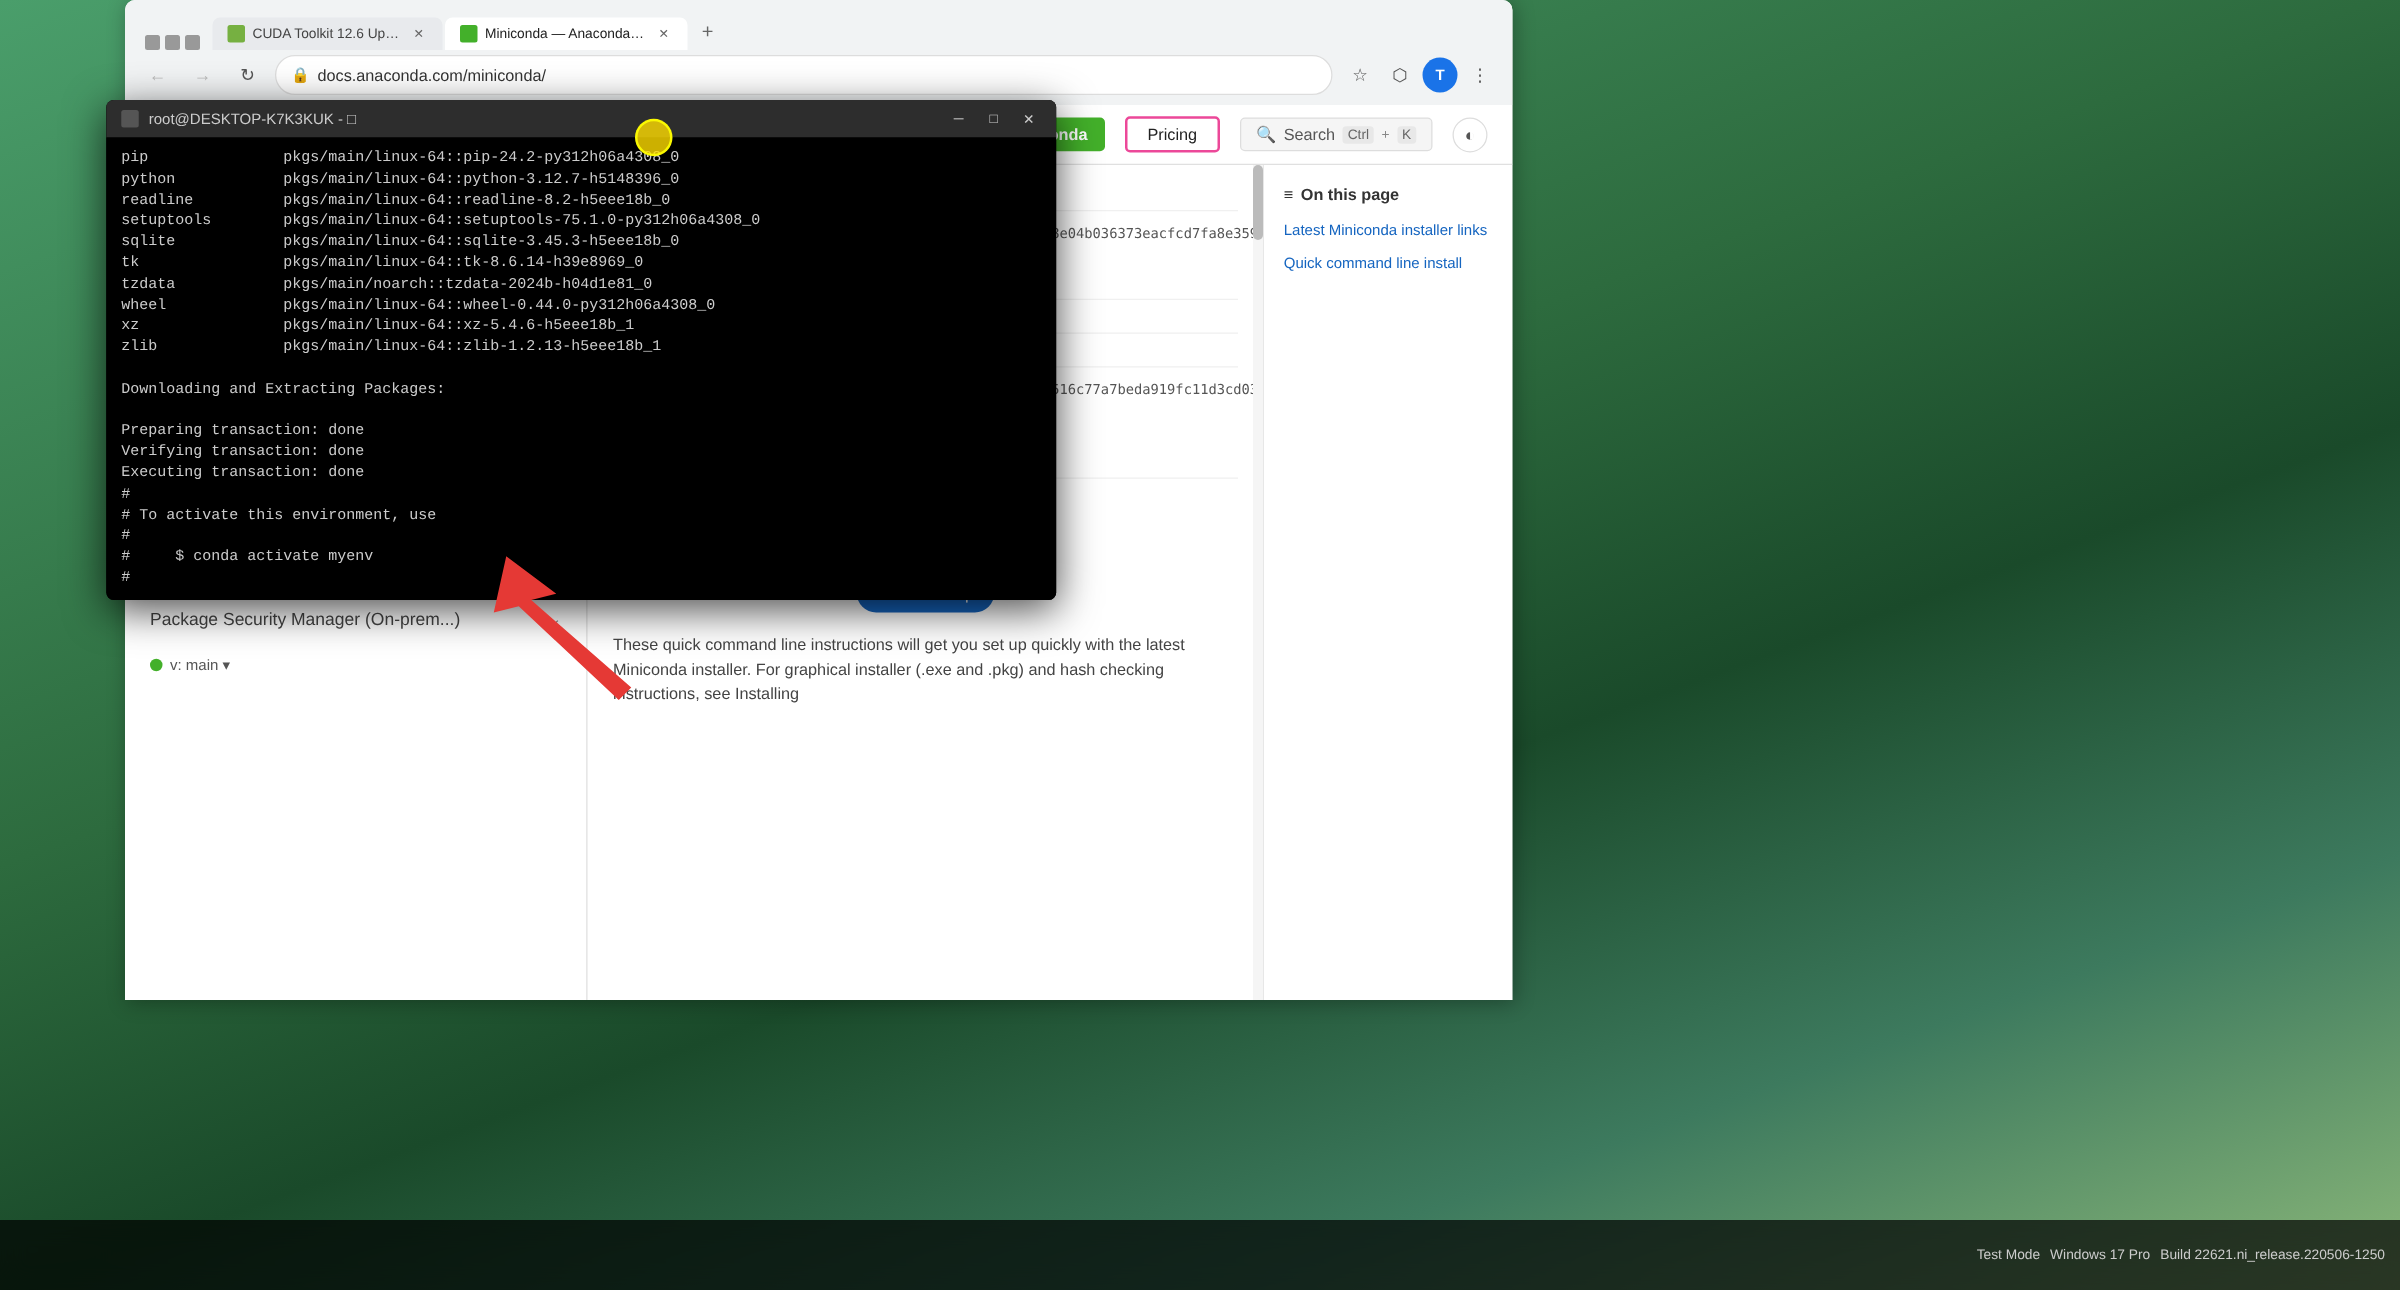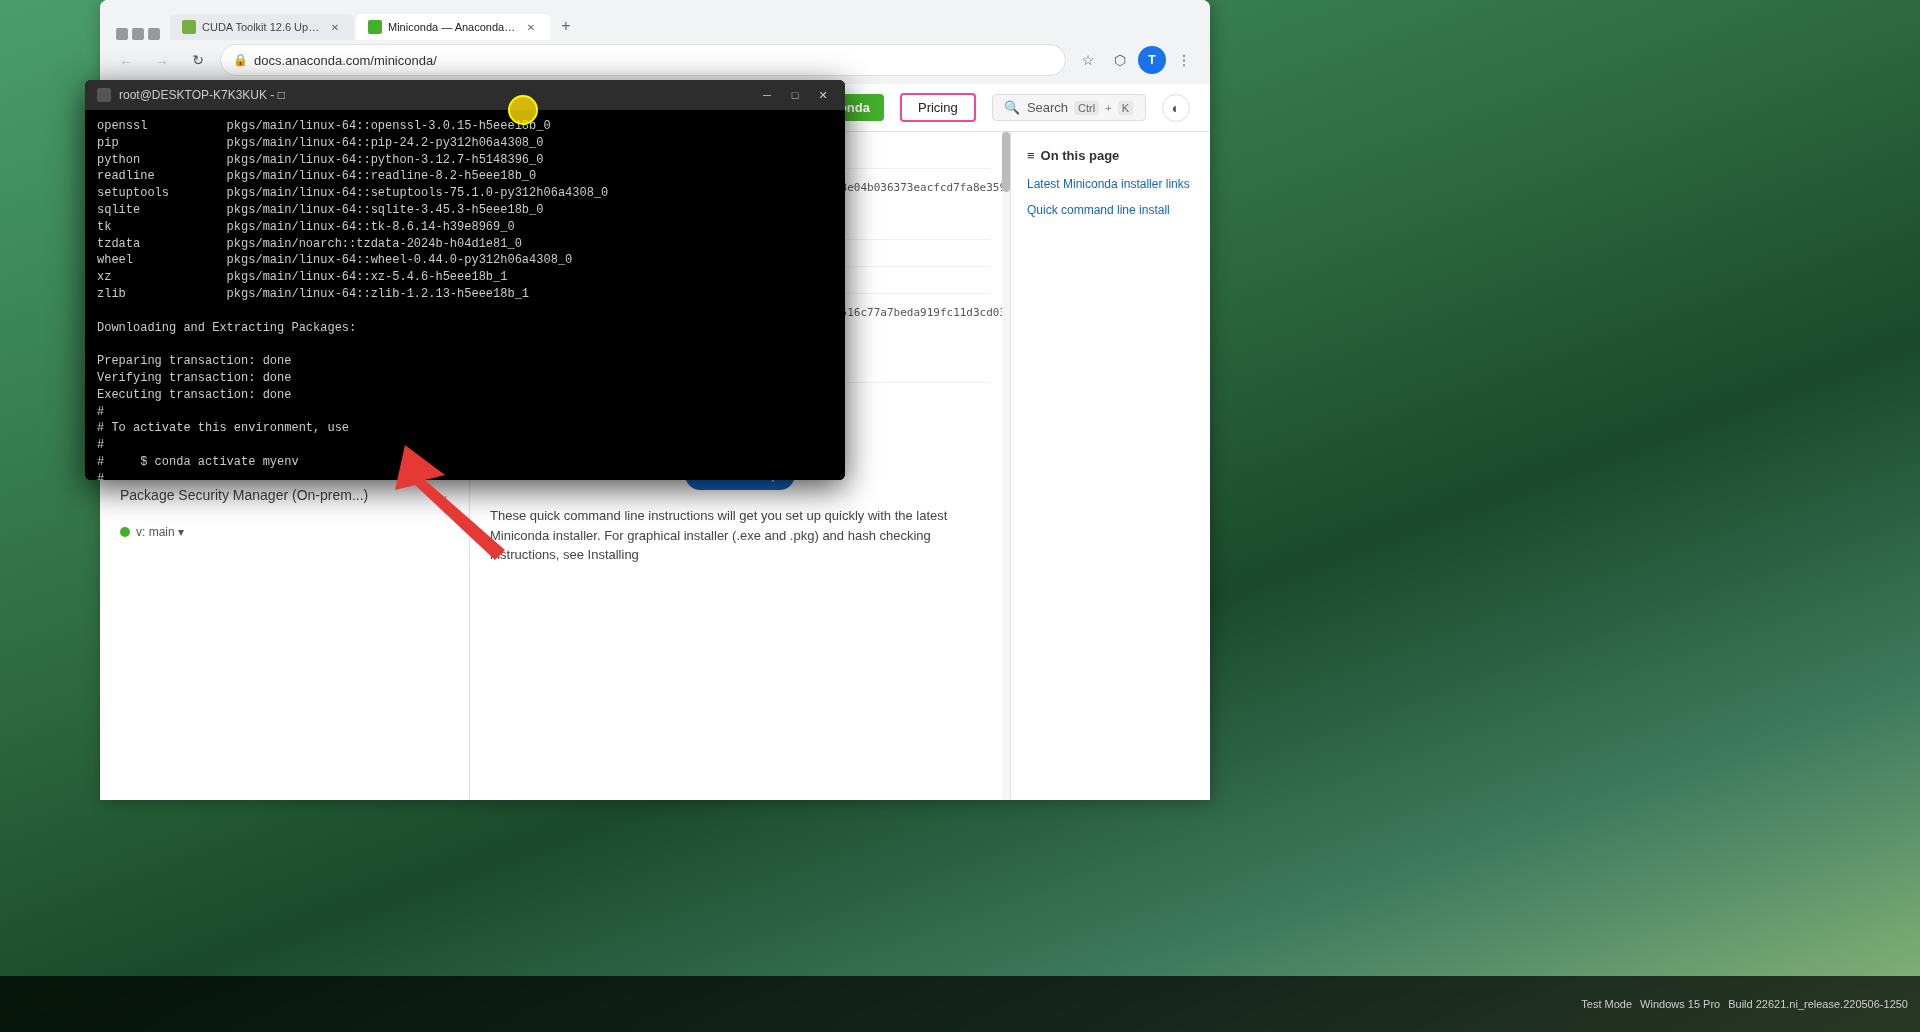--- a/index.html
+++ b/index.html
@@ -655,21 +655,20 @@
 
   <div class="terminal-titlebar">
     <div class="terminal-title-icon"></div>
     <span class="terminal-title-text">root@DESKTOP-K7K3KUK - □</span>
     <div class="terminal-win-ctrl">─</div>
     <div class="terminal-win-ctrl">□</div>
     <div class="terminal-win-ctrl close-term">✕</div>
   </div>
 
   <div class="terminal-body">
-    <div class="term-line">openssl           pkgs/main/linux-64::openssl-3.0.15-h5eee18b_0</div>
     <div class="term-line">pip               pkgs/main/linux-64::pip-24.2-py312h06a4308_0</div>
     <div class="term-line">python            pkgs/main/linux-64::python-3.12.7-h5148396_0</div>
     <div class="term-line">readline          pkgs/main/linux-64::readline-8.2-h5eee18b_0</div>
     <div class="term-line">setuptools        pkgs/main/linux-64::setuptools-75.1.0-py312h06a4308_0</div>
     <div class="term-line">sqlite            pkgs/main/linux-64::sqlite-3.45.3-h5eee18b_0</div>
     <div class="term-line">tk                pkgs/main/linux-64::tk-8.6.14-h39e8969_0</div>
     <div class="term-line">tzdata            pkgs/main/noarch::tzdata-2024b-h04d1e81_0</div>
     <div class="term-line">wheel             pkgs/main/linux-64::wheel-0.44.0-py312h06a4308_0</div>
     <div class="term-line">xz                pkgs/main/linux-64::xz-5.4.6-h5eee18b_1</div>
     <div class="term-line">zlib              pkgs/main/linux-64::zlib-1.2.13-h5eee18b_1</div>
@@ -692,21 +691,21 @@
 
 <div style="position:absolute; top:440px; left:385px; z-index:150; width:0; height:0;">
   <svg width="130" height="120" viewBox="0 0 130 120">
 
     <polygon points="120,110 40,40 60,35 20,5 10,50 30,45 110,120" fill="#e53935"></polygon>
   </svg>
 </div>
 
 <div class="taskbar">
   <span class="taskbar-text">Test Mode</span>
-  <span class="taskbar-text">Windows 15 Pro</span>
+  <span class="taskbar-text">Windows 17 Pro</span>
   <span class="taskbar-text">Build 22621.ni_release.220506-1250</span>
 </div>
 
 <style>
   @keyframes blink {
     0%, 100% { opacity: 1; }
     50% { opacity: 0; }
   }
 </style>
 

